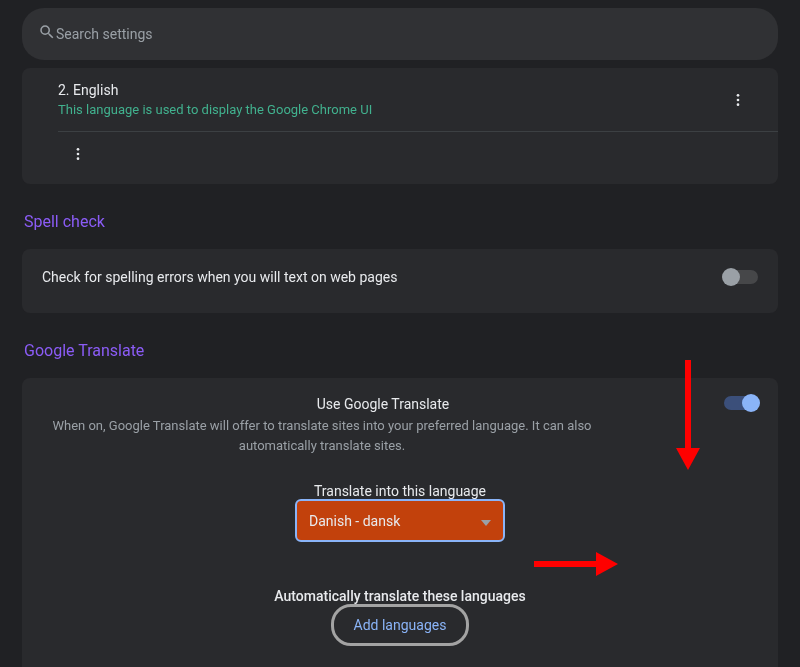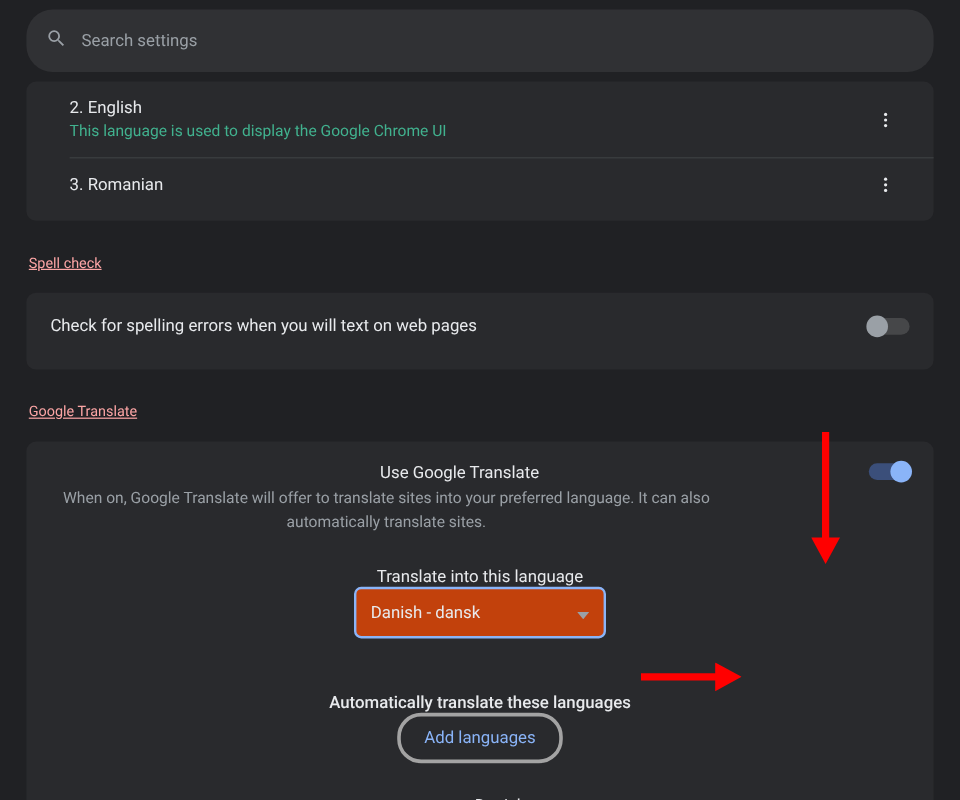--- a/index.html
+++ b/index.html
@@ -13,21 +13,20 @@
       position: relative;
     }
     .search-bar {
       margin: 8px 22px 8px 22px;
       background: #303134;
       border-radius: 22px;
       height: 52px;
       display: flex;
       align-items: center;
       padding: 0 16px;
-      gap: 12px;
     }
     .search-bar svg { width: 18px; height: 18px; fill: #9aa0a6; }
     .search-placeholder { color: #9aa0a6; font-size: 14px; flex: 1; }
     .content { padding: 0 22px; }
     .card {
       background: #292a2d;
       border-radius: 8px;
       padding: 0 0 8px 0;
       margin-bottom: 28px;
     }
@@ -37,21 +36,21 @@
       padding: 14px 20px 14px 0;
       margin-left: 36px;
       border-top: 1px solid #3c4043;
     }
     .lang-row:first-child { border-top: none; }
     .lang-info { flex: 1; }
     .lang-name { font-size: 14px; color: #e8eaed; }
     .lang-sub { font-size: 13px; color: #41b18e; margin-top: 4px; }
     .kebab { width: 40px; display: flex; justify-content: center; cursor: pointer; }
     .kebab svg { width: 16px; height: 16px; fill: #e8eaed; }
-    .section-title { font-size: 12px; color: #fca5a5; margin: 10px 0 18px 2px; font-weight: 400; text-decoration: underline; }
+    .section-title { font-size: 16px; color: #8b5cf6; margin: 10px 0 18px 2px; font-weight: 400; }
     .setting-row {
       display: flex;
       align-items: center;
       padding: 20px 20px;
     }
     .setting-text { flex: 1; }
     .setting-label { font-size: 14px; color: #e8eaed; }
     .setting-desc { font-size: 13px; color: #9aa0a6; margin-top: 4px; line-height: 1.5; max-width: 560px; }
     .toggle {
       width: 34px; height: 14px; background: #464749; border-radius: 8px; position: relative; cursor: pointer;
@@ -146,23 +145,20 @@
       </div>
       <div class="kebab">
         <svg viewBox="0 0 24 24">
             <circle cx="12" cy="5" r="2"></circle>
             <circle cx="12" cy="12" r="2"></circle>
             <circle cx="12" cy="19" r="2"></circle>
           </svg>
       </div>
     </div>
     <div class="lang-row">
-      <div class="lang-info">
-        <div class="lang-name"><span>3.</span> <span>Romanian</span></div>
-      </div>
       <div class="kebab">
         <svg viewBox="0 0 24 24">
             <circle cx="12" cy="5" r="2"></circle>
             <circle cx="12" cy="12" r="2"></circle>
             <circle cx="12" cy="19" r="2"></circle>
           </svg>
       </div>
     </div>
   </div>
 

